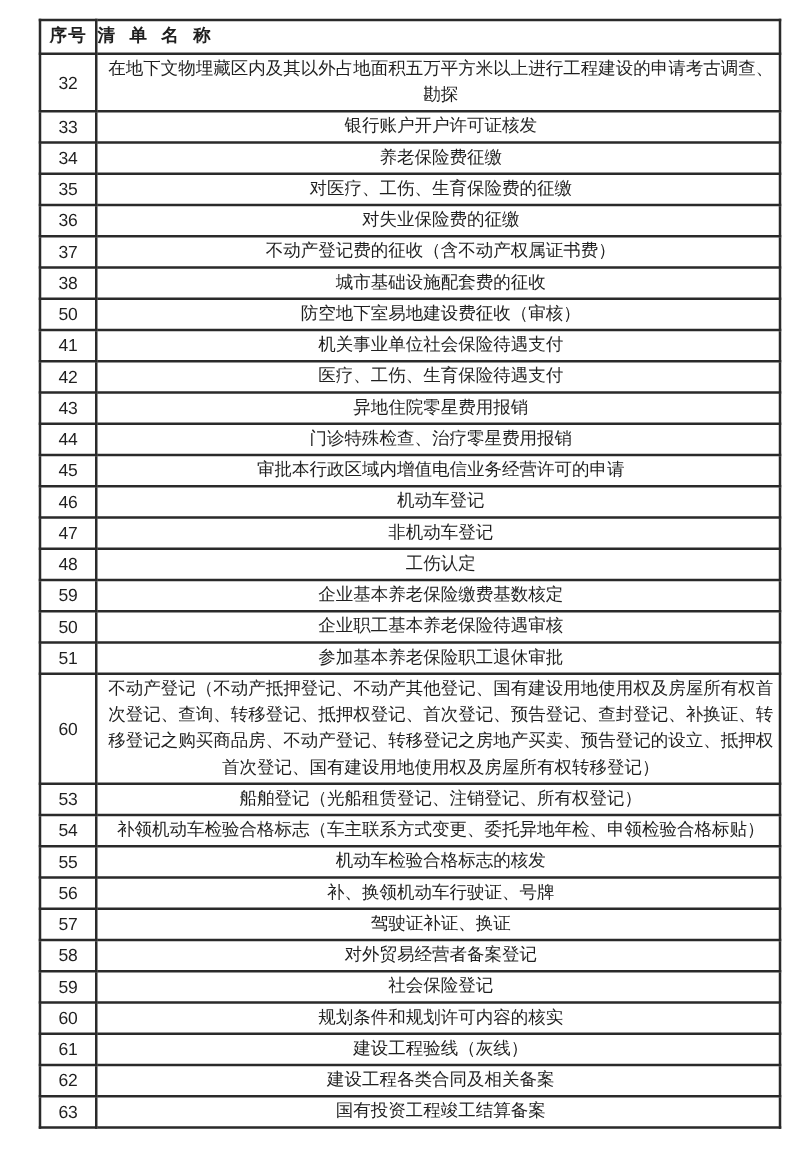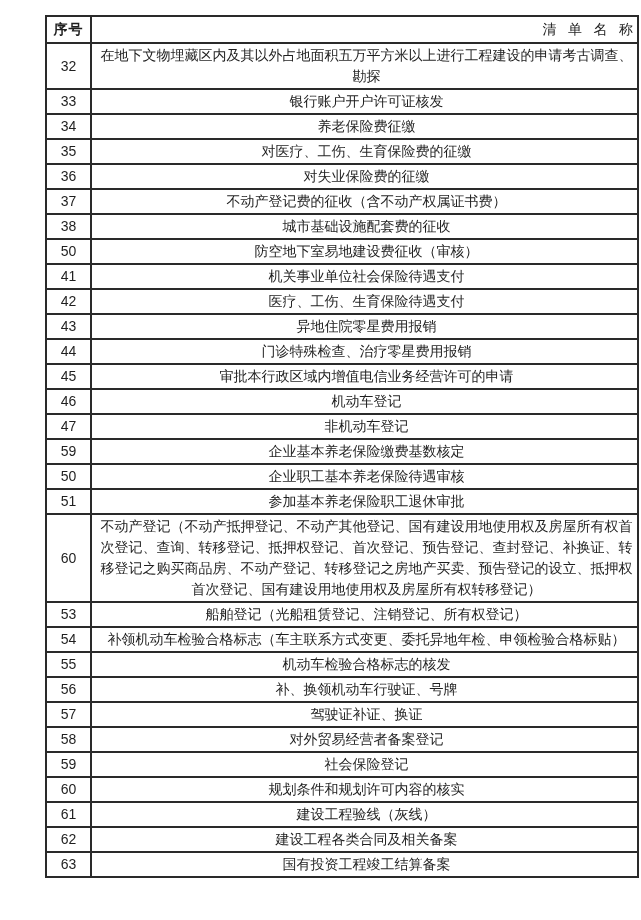--- a/index.html
+++ b/index.html
@@ -6,21 +6,21 @@
   html, body {
     margin: 0; padding: 0;
     background: #ffffff;
     width: 641px; height: 920px;
     overflow: hidden;
     font-family: "Liberation Serif", "DejaVu Serif", serif;
     color: #1f1f1f;
   }
   .page {
     width: 641px; height: 778px;
-    padding: 15px 14px 0 45px;
+    padding: 15px 14px 0 31px;
   }
   table.list-table {
     border-collapse: collapse;
     table-layout: fixed;
     width: 594px;
     background: #ffffff;
   }
   table.list-table th,
   table.list-table td {
     border: 2px solid #2a2a2a;
@@ -29,22 +29,22 @@
     vertical-align: middle;
   }
   th.col-no-header {
     width: 45px;
     text-align: center;
     font-weight: bold;
     letter-spacing: 1px;
     padding: 2px 0;
   }
   th.col-name-header {
-    text-align: right;
-    font-weight: normal;
+    text-align: left;
+    font-weight: bold;
     letter-spacing: 4px;
     padding: 2px 0;
     font-size: 15px;
   }
   td.col-no {
     text-align: center;
     padding: 0;
     font-size: 14px;
     font-family: Liberation Sans, sans-serif;
   }
@@ -124,20 +124,24 @@
         </tr>
         <tr>
           <td class="col-no">46</td>
           <td class="col-name">机动车登记</td>
         </tr>
         <tr>
           <td class="col-no">47</td>
           <td class="col-name">非机动车登记</td>
         </tr>
         <tr>
+          <td class="col-no">48</td>
+          <td class="col-name">工伤认定</td>
+        </tr>
+        <tr>
           <td class="col-no">59</td>
           <td class="col-name">企业基本养老保险缴费基数核定</td>
         </tr>
         <tr>
           <td class="col-no">50</td>
           <td class="col-name">企业职工基本养老保险待遇审核</td>
         </tr>
         <tr>
           <td class="col-no">51</td>
           <td class="col-name">参加基本养老保险职工退休审批</td>

